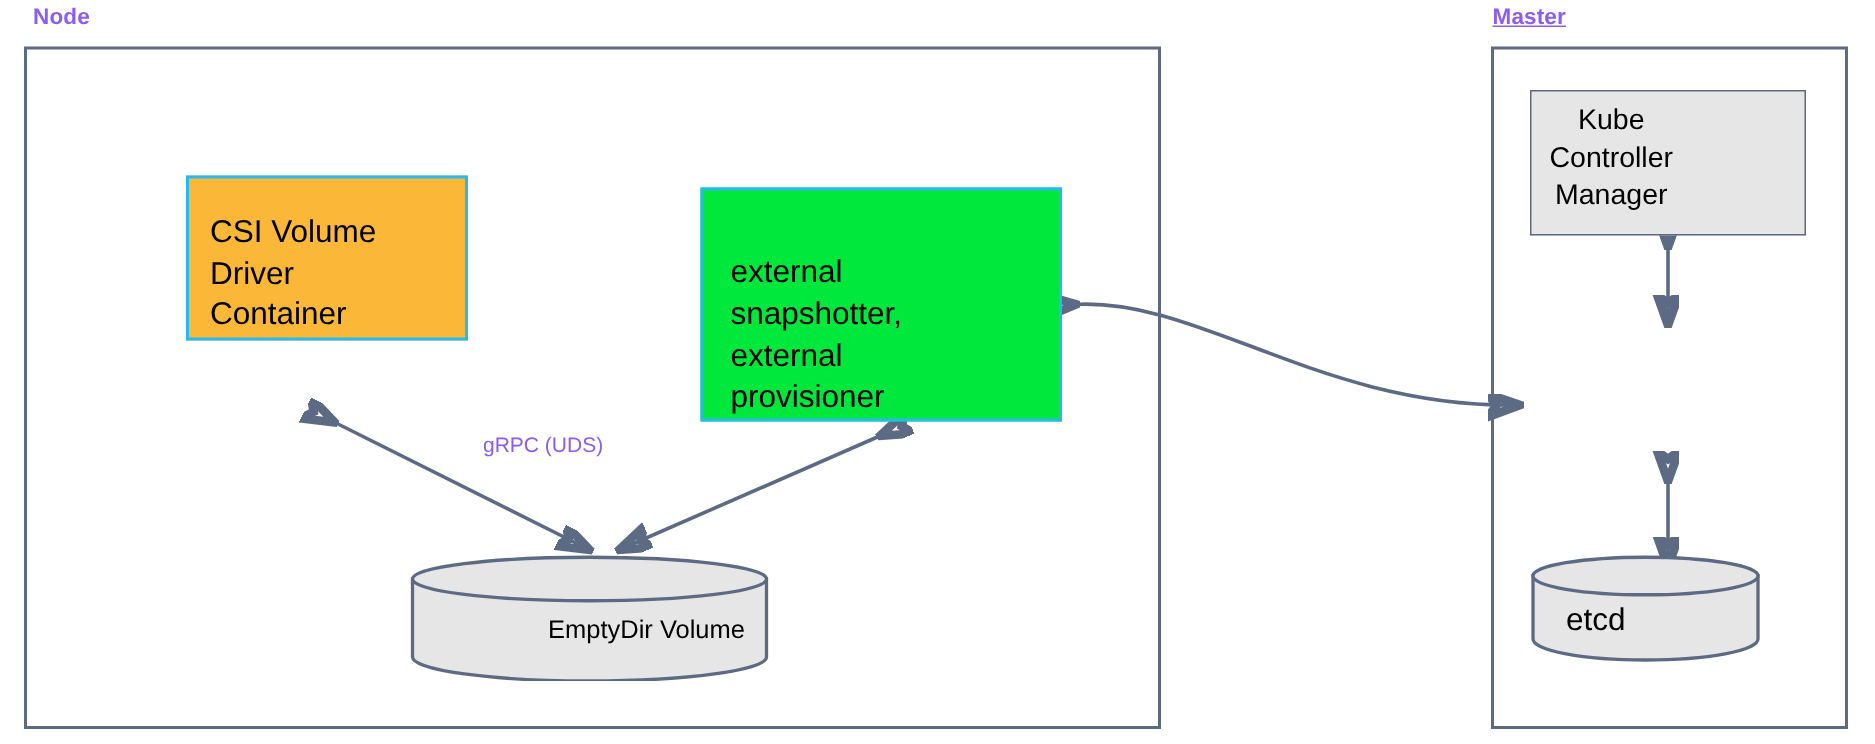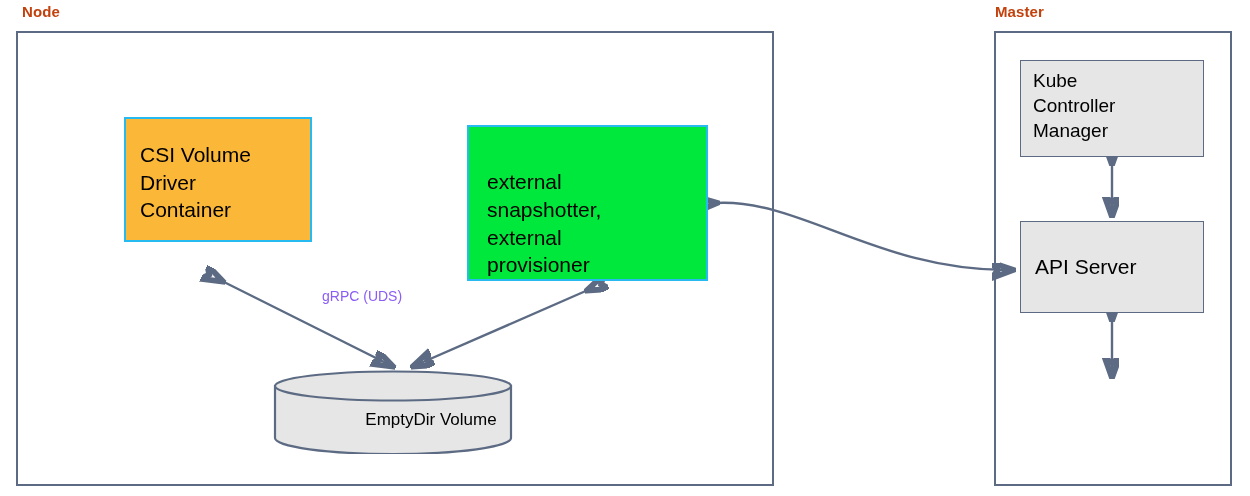--- a/index.html
+++ b/index.html
@@ -17,26 +17,26 @@
     height: 496px;
     background: #ffffff;
     overflow: hidden;
   }
 
   
   .group-label {
     position: absolute;
     font-size: 15px;
     font-weight: bold;
-    color: #c2410c;
+    color: #8b5cf6;
     letter-spacing: 0.1px;
     white-space: nowrap;
   }
   #node-label  { left: 22px;  top: 3px; }
-  #master-label{ left: 995px; top: 3px; }
+  #master-label{ left: 995px; top: 3px; text-decoration: underline; }
 
   
   .group-box {
     position: absolute;
     border: 2px solid #5c6b83;
     background: transparent;
     box-sizing: border-box;
   }
   #node-box   { left: 16px;  top: 31px; width: 758px; height: 455px; }
   #master-box { left: 994px; top: 31px; width: 238px; height: 455px; }
@@ -59,21 +59,21 @@
     align-items: flex-start;
     justify-content: flex-start;
     color: #000000;
     line-height: 1.32;
   }
   .rect-node .rect-text {
     white-space: pre-line;
   }
 
   #csi-box {
-    left: 124px; top: 117px; width: 188px; height: 125px;
+    left: 124px; top: 117px; width: 188px; height: 110px;
     background: #fbb838;
     border: 2px solid #27baf0;
     font-size: 21px;
     padding: 22px 0 0 14px;
   }
 
   #external-box {
     left: 467px; top: 125px; width: 241px; height: 156px;
     background: #00e83c;
     border: 2px solid #27baf0;
@@ -81,20 +81,21 @@
     padding: 12px 0 0 18px;
     align-items: flex-end;
   }
 
   #kcm-box {
     left: 1020px; top: 60px; width: 184px; height: 97px;
     background: #e6e6e6;
     border: 1px solid #5c6b83;
     font-size: 19px;
     padding: 7px 0 0 12px;
+    text-align: center;
   }
 
   #apiserver-box {
     left: 1020px; top: 221px; width: 184px; height: 92px;
     background: #e6e6e6;
     border: 1px solid #5c6b83;
     font-size: 21px;
     align-items: center;
     padding: 0 0 0 14px;
   }
@@ -198,18 +199,22 @@
     </svg>
     <div class="cyl-label">EmptyDir Volume</div>
   </div>
 
   <div class="rect-node" id="kcm-box">
     <span class="rect-text">Kube
 Controller
 Manager</span>
   </div>
 
-  <div class="rect-node" id="apiserver-box">
-    <span class="rect-text">API Server</span>
-  </div>
-
+
+  <div class="cylinder" id="etcd-cyl">
+    <svg width="154" height="72" viewBox="0 0 154 72">
+      <path d="M2,14 L2,56 A75,14 0 0 0 152,56 L152,14 Z" fill="#e6e6e6" stroke="#5c6b83" stroke-width="2.2"></path>
+      <ellipse cx="77" cy="14" rx="75" ry="12.5" fill="#e6e6e6" stroke="#5c6b83" stroke-width="2.2"></ellipse>
+    </svg>
+    <div class="cyl-label">etcd</div>
+  </div>
 
 </div>
 
 </body></html>

